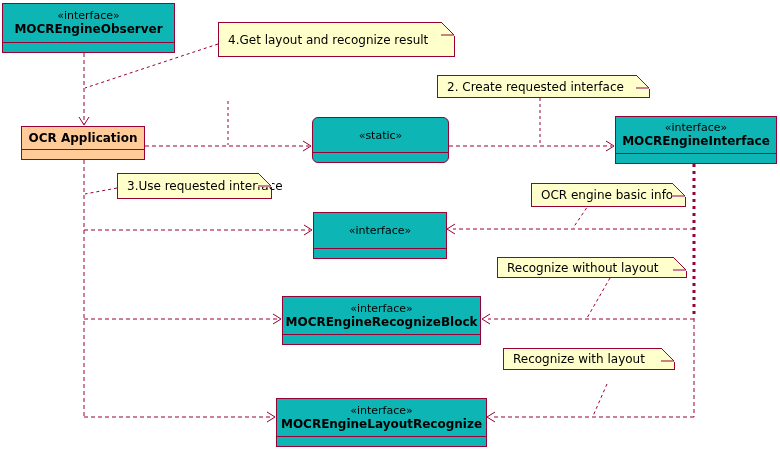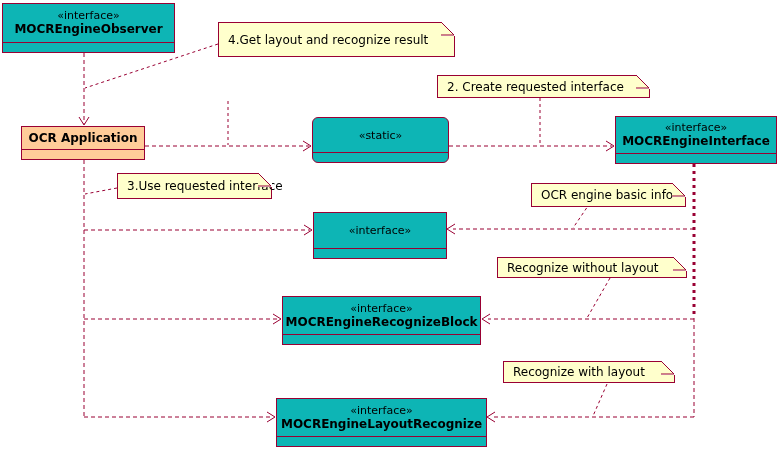--- a/index.html
+++ b/index.html
@@ -37,21 +37,21 @@
     display:flex;align-items:center;
     font-size:12px;white-space:nowrap;padding:2px 16px 2px 9px;
   }
   .fold{position:absolute;top:-1px;right:-1px;}
   .n-4{left:218px;top:22px;width:237px;height:35px;}
   .n-1{left:143px;top:78px;width:198px;height:23px;}
   .n-2{left:437px;top:75px;width:213px;height:23px;}
   .n-3{left:117px;top:173px;width:155px;height:26px;}
   .n-basic{left:531px;top:183px;width:155px;height:24px;}
   .n-wo{left:497px;top:257px;width:190px;height:21px;}
-  .n-with{left:503px;top:361px;width:172px;height:22px;}
+  .n-with{left:503px;top:348px;width:172px;height:22px;}
 </style>
 </head>
 <body>
 
 <div id="canvas">
 
   <svg class="wires" width="780" height="451" viewBox="0 0 780 451" fill="none" stroke="#990033" stroke-width="1">
 
     <g>
       <path d="M84,53 L84,124" stroke-dasharray="4 3"></path>

